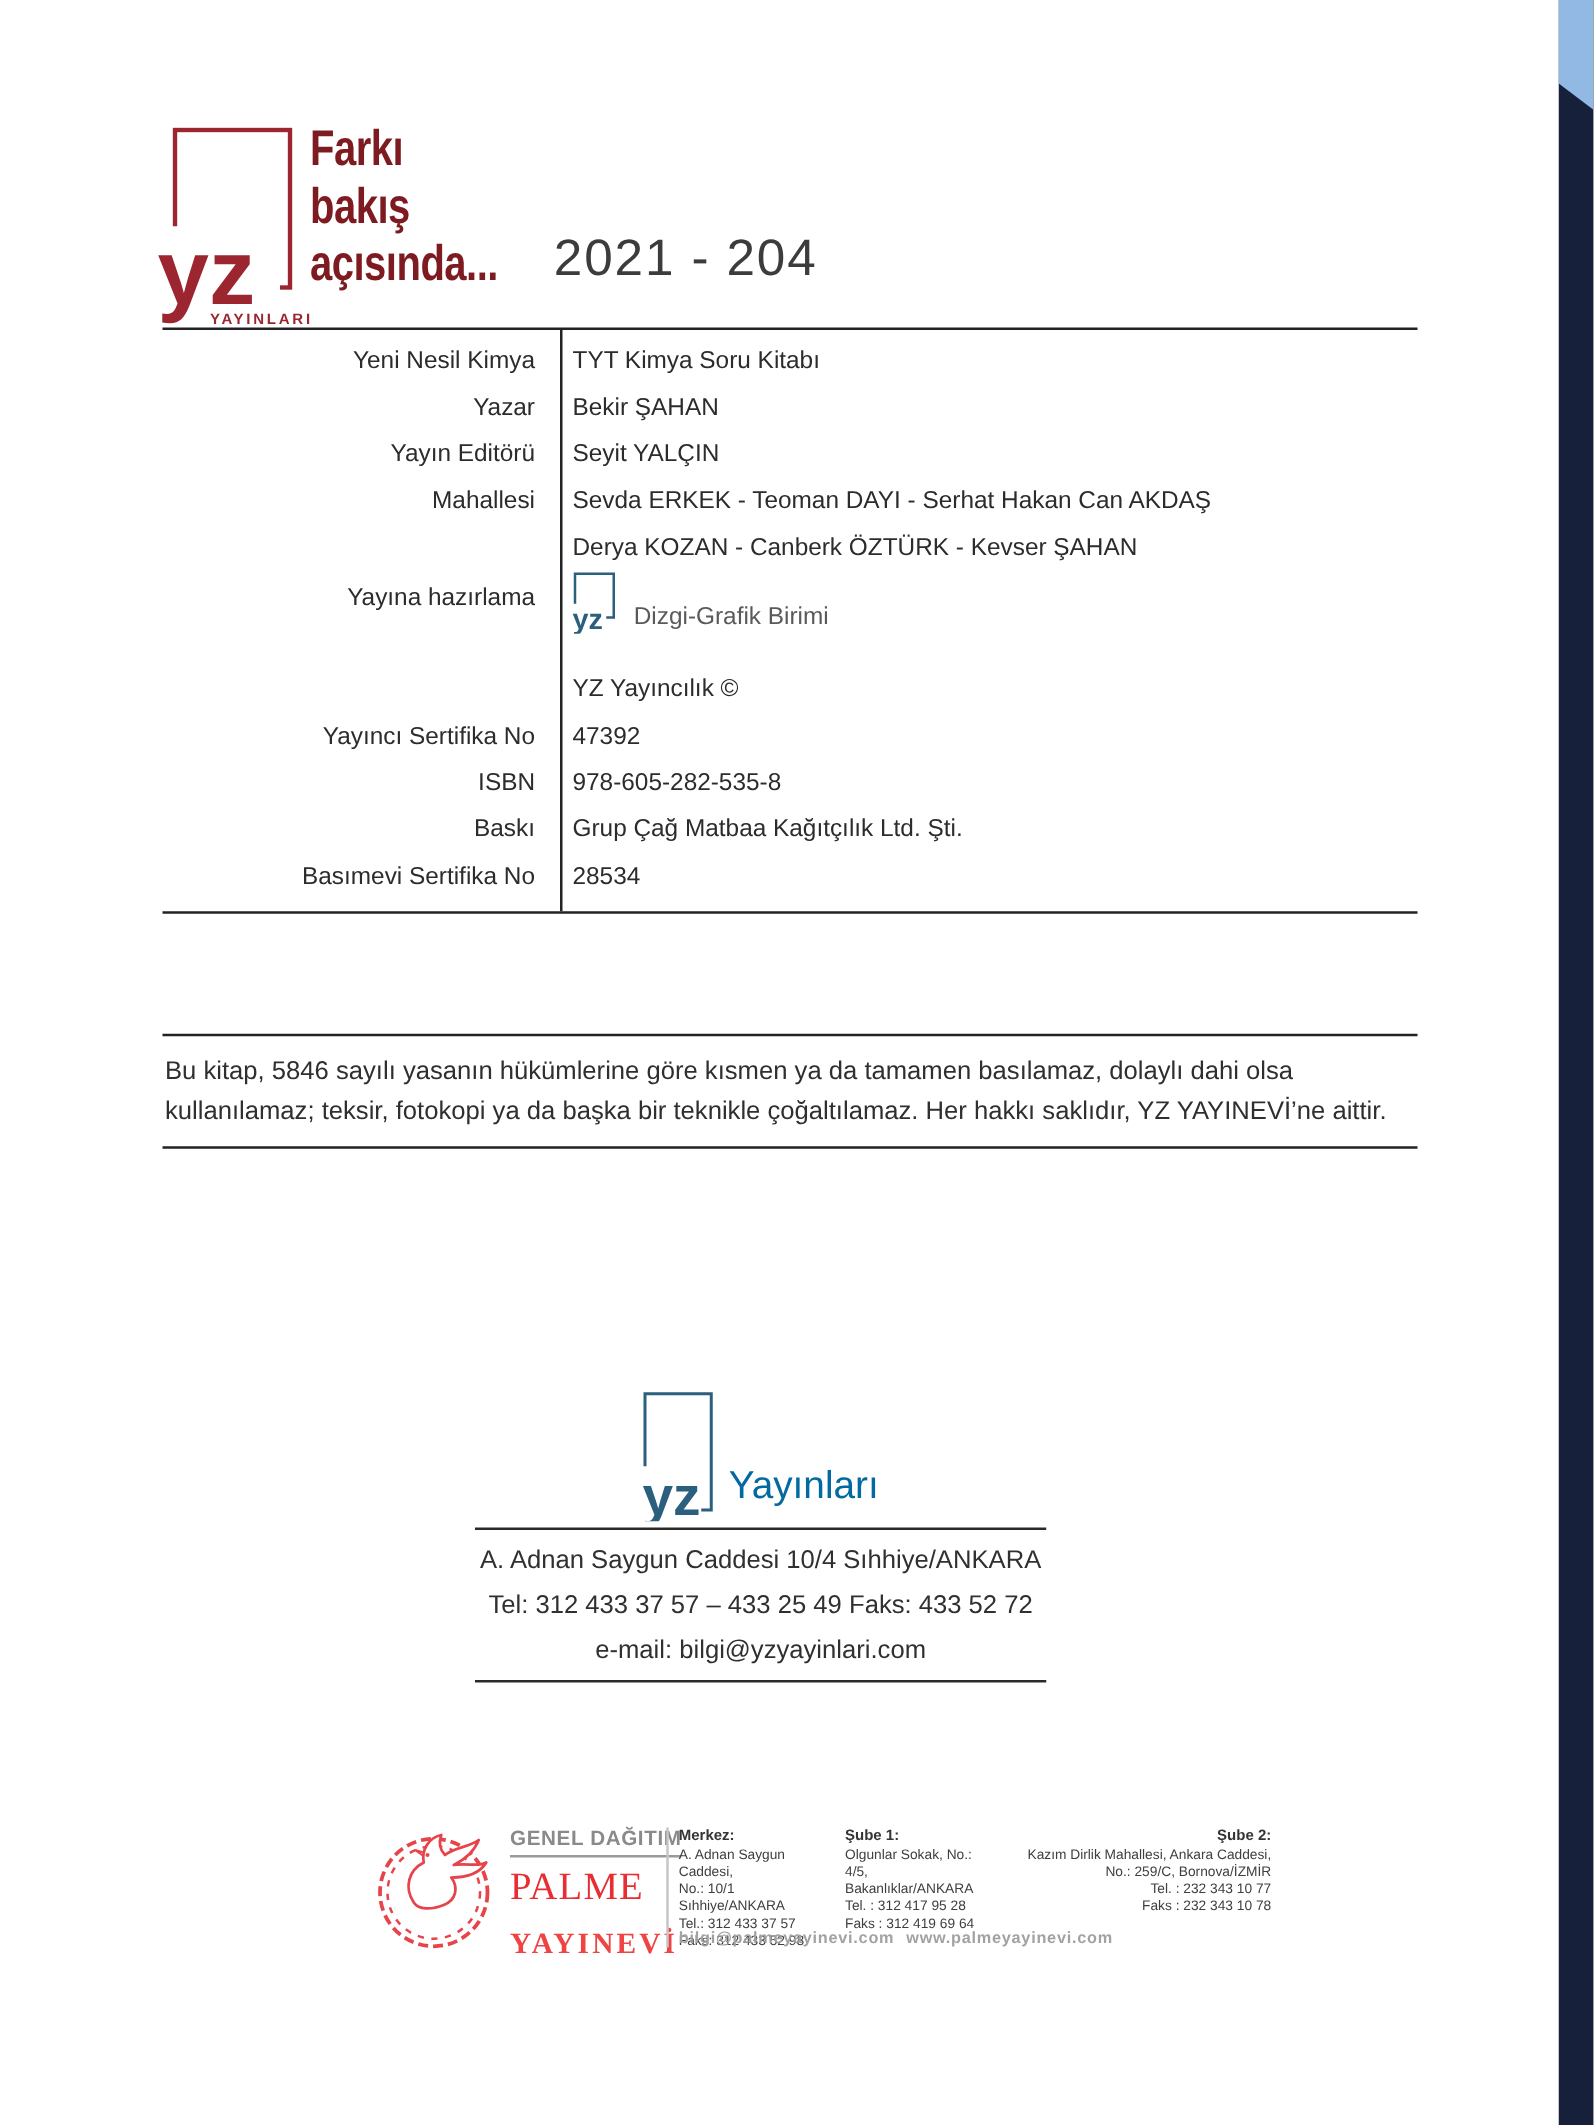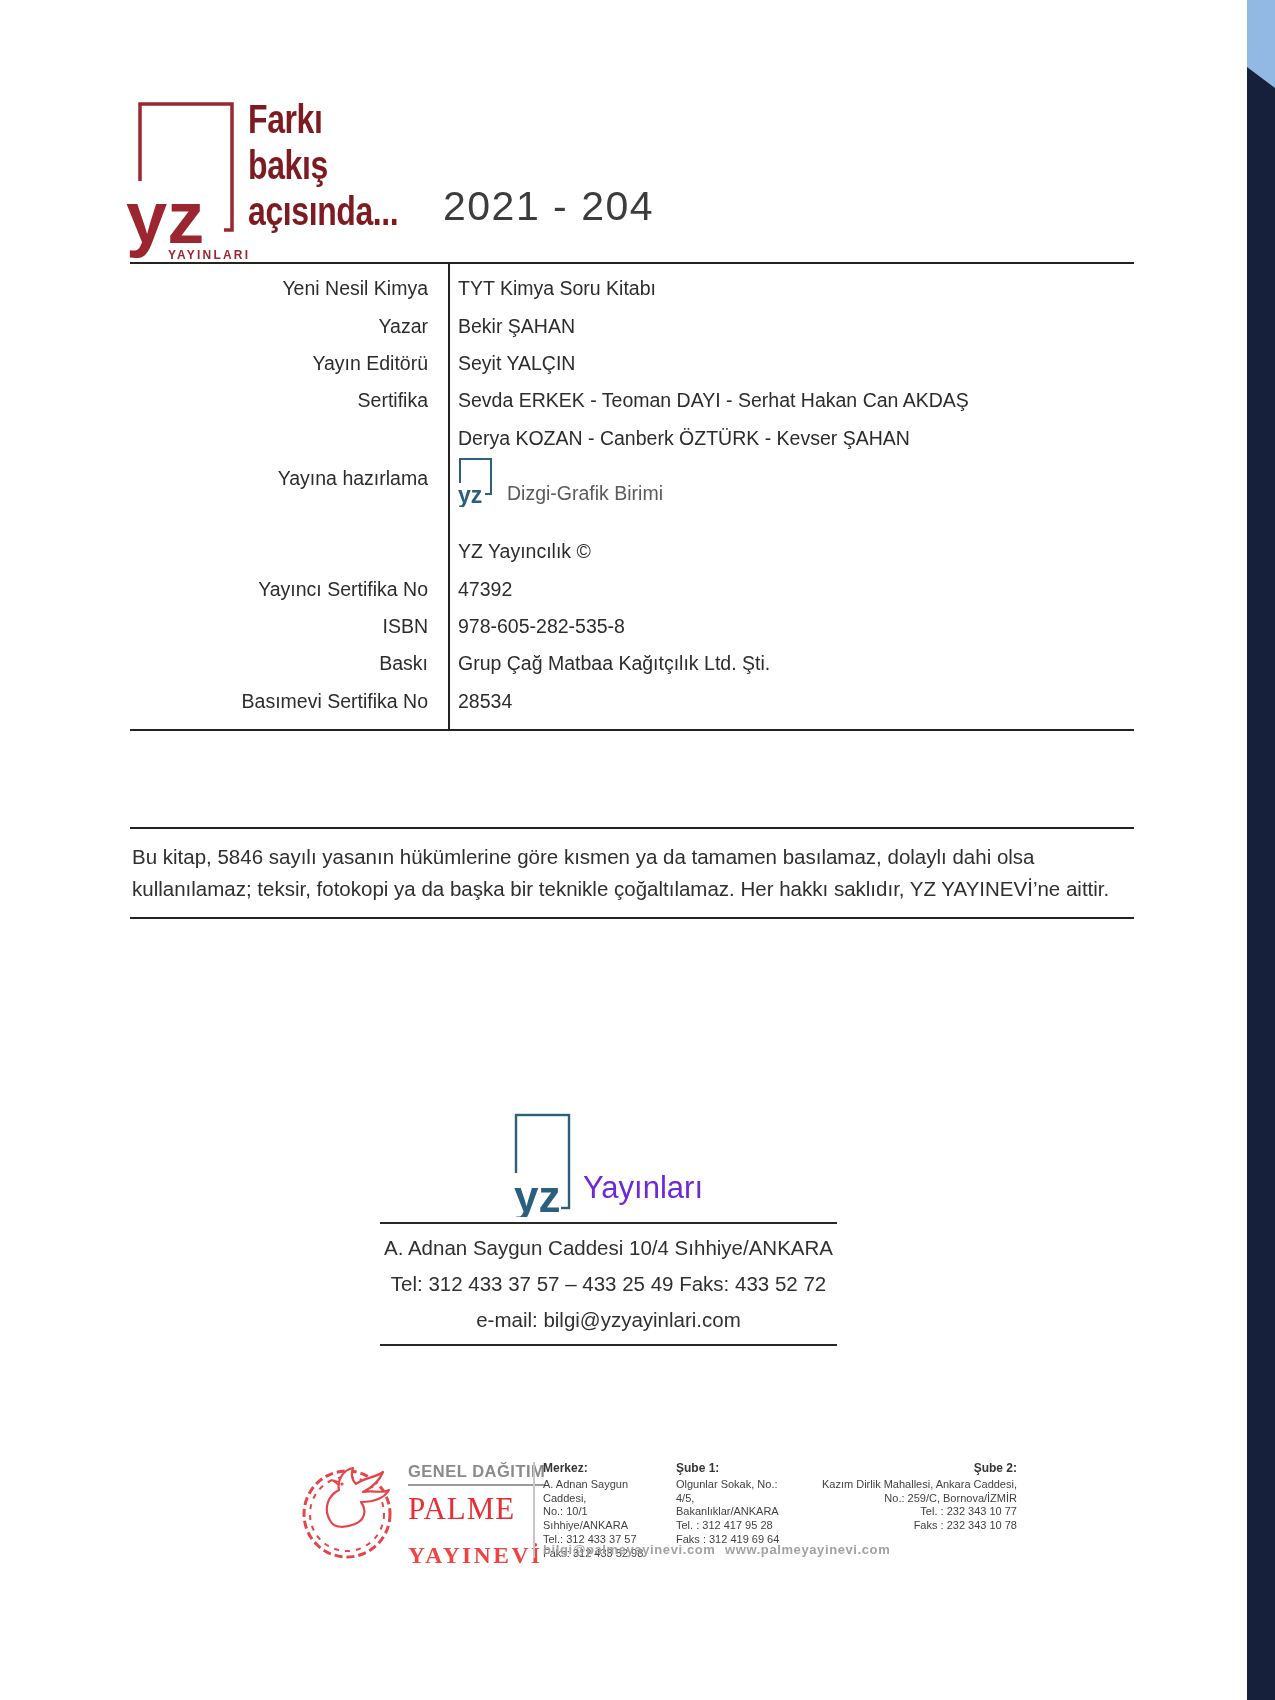--- a/index.html
+++ b/index.html
@@ -30,21 +30,21 @@
   .t-row.tall .t-value .gray{color:#5a5a5a;margin-left:9px;padding-bottom:2px;}
 
   
   .copyright{position:absolute;left:130px;top:827px;width:1004px;box-sizing:border-box;
     border-top:2.5px solid #232323;border-bottom:2.5px solid #232323;
     padding:12px 2px 13px 2px;font-size:20.5px;line-height:31.5px;color:#2f2f2f;}
 
   
   .publisher{position:absolute;left:380px;top:1098px;width:457px;}
   .pub-logo-row{height:124px;display:flex;justify-content:center;align-items:flex-end;}
-  .pub-name{font-size:31px;color:#6d28d9;margin-left:7px;margin-bottom:16px;}
+  .pub-name{font-size:31px;color:#0369a1;margin-left:7px;margin-bottom:16px;}
   .pub-lines{border-top:2.5px solid #2a2a2a;border-bottom:2.5px solid #2a2a2a;
     padding:6px 0 6px 0;text-align:center;font-size:20.5px;line-height:36px;color:#303030;}
 
   
   .dist{position:absolute;left:0;top:1458px;width:1275px;height:130px;}
   .palme-logo{position:absolute;left:301px;top:0px;}
   .palme-brand{position:absolute;left:408px;top:4px;}
   .genel{font-size:16.5px;font-weight:700;color:#8a8a8a;letter-spacing:.5px;
     display:inline-block;border-bottom:2.5px solid #9a9a9a;padding-bottom:3px;}
   .palme{font-family:"Liberation Serif",serif;font-weight:400;font-size:31px;color:#e62e34;
@@ -97,21 +97,21 @@
     </div>
     <div class="t-row">
       <div class="t-label">Yazar</div>
       <div class="t-value">Bekir ŞAHAN</div>
     </div>
     <div class="t-row">
       <div class="t-label">Yayın Editörü</div>
       <div class="t-value">Seyit YALÇIN</div>
     </div>
     <div class="t-row">
-      <div class="t-label">Sertifika</div>
+      <div class="t-label">Mahallesi</div>
       <div class="t-value">Sevda ERKEK - Teoman DAYI - Serhat Hakan Can AKDAŞ</div>
     </div>
     <div class="t-row">
       <div class="t-label"></div>
       <div class="t-value">Derya KOZAN - Canberk ÖZTÜRK - Kevser ŞAHAN</div>
     </div>
 
     <div class="t-row tall">
       <div class="t-label">Yayına hazırlama</div>
       <div class="t-value">

